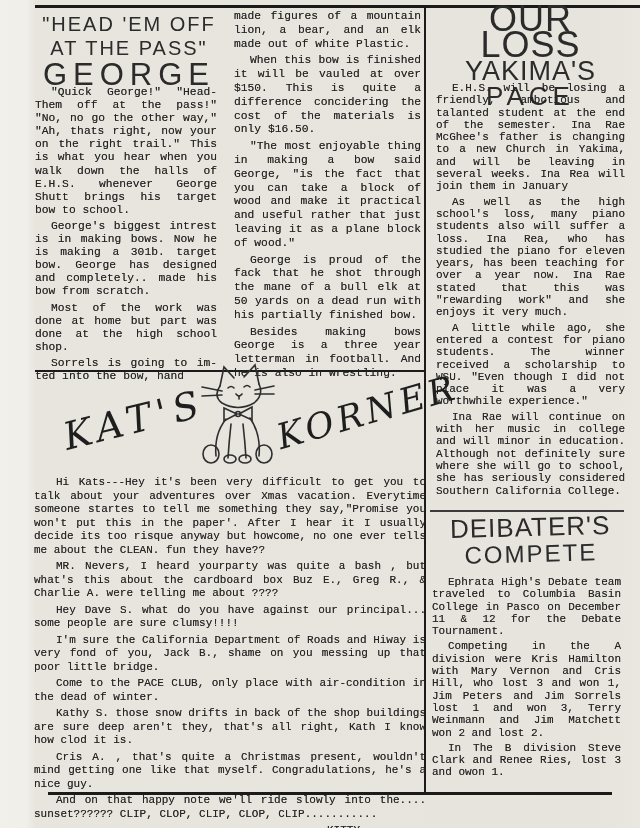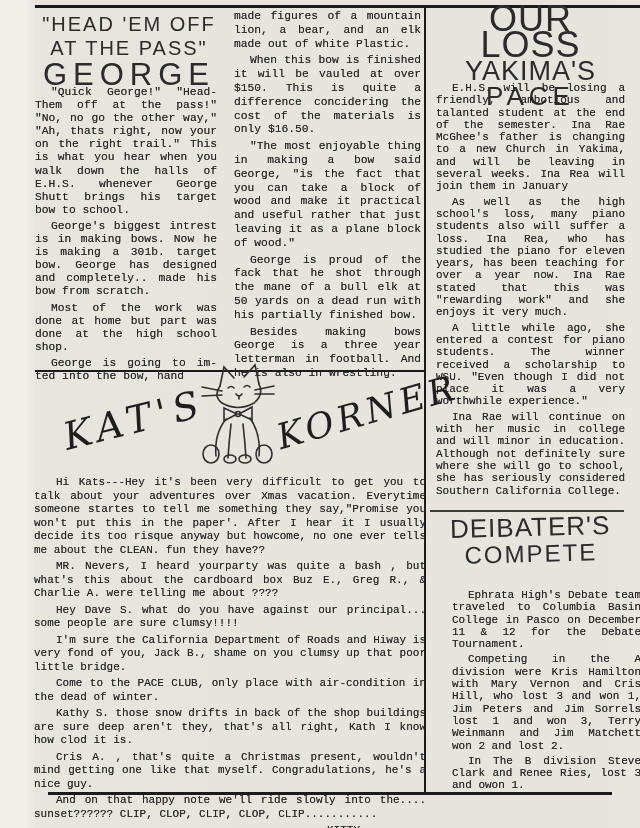--- a/index.html
+++ b/index.html
@@ -12,21 +12,21 @@
     overflow:hidden;
   }
   .rule { position:absolute; background:#1b1b1b; }
   .body-text { position:absolute; text-align:justify; }
   .body-text p { margin:0 0 3px 0; text-indent:16px; text-shadow:0 0 0.4px rgba(20,20,20,.55); }
   .body-text p.noindent { text-indent:0; }
 
   .col-left  { left:35px;  top:86px;  width:182px; font-size:11.3px; line-height:13.1px; }
   .col-mid   { left:234px; top:10px;  width:187px; font-size:11.3px; line-height:13.8px; }
   .col-r1    { left:436px; top:82px;  width:189px; font-size:11px;   line-height:12.3px; }
-  .col-r2    { left:452px; top:576px; width:189px; font-size:11px;   line-height:12.3px;margin-top:13px; }
+  .col-r2    { left:432px; top:576px; width:189px; font-size:11px;   line-height:12.3px; }
 
   .hand-title {
     position:absolute;
     font-family:"Liberation Sans", sans-serif;
     color:#2b2b2b;
     text-align:center;
     font-weight:400;
   }
   .lt { left:38px; top:12px; width:182px; }
   .lt .l1, .lt .l2 { font-size:20px; line-height:24px; letter-spacing:2px; }
@@ -72,21 +72,21 @@
 
   <div class="hand-title lt">
     <div class="l1">"HEAD 'EM OFF</div>
     <div class="l2">AT THE PASS"</div>
     <div class="l3">GEORGE</div>
   </div>
   <div class="body-text col-left">
     <p>"Quick George!" "Head-Them off at the pass!" "No, no go the other way," "Ah, thats right, now your on the right trail." This is what you hear when you walk down the halls of E.H.S. whenever George Shutt brings his target bow to school.</p>
     <p>George's biggest intrest is in making bows. Now he is making a 301b. target bow. George has designed and completely.. made his bow from scratch.</p>
     <p>Most of the work was done at home but part was done at the high school shop.</p>
-    <p>George is going to im- ted into the bow, hand</p>
+    <p>Sorrels is going to im- ted into the bow, hand</p>
   </div>
 
   <div class="body-text col-mid">
     <p class="noindent">made figures of a mountain lion, a bear, and an elk made out of white Plastic.</p>
     <p>When this bow is finished it will be vauled at over $150. This is quite a difference concidering the cost of the materials is only $16.50.</p>
     <p>"The most enjoyable thing in making a bow said George, "is the fact that you can take a block of wood and make it practical and useful rather that just leaving it as a plane block of wood."</p>
     <p>George is proud of the fack that he shot through the mane of a bull elk at 50 yards on a dead run with his partially finished bow.</p>
     <p>Besides making bows George is a three year letterman in football. And he is also in wrestling.</p>
   </div>
 
@@ -146,21 +146,21 @@
     <ellipse cx="47" cy="97" rx="6" ry="4"></ellipse>
 
     <ellipse cx="13" cy="92" rx="8" ry="9"></ellipse>
     <ellipse cx="66" cy="92" rx="8" ry="9"></ellipse>
   </svg>
 
   <div class="body-text kats-body">
     <p>Hi Kats---Hey it's been very difficult to get you to talk about your adventures over Xmas vacation. Everytime someone startes to tell me something they say,"Promise you won't put this in the paper'. After I hear it I usually decide its too risque anyway but howcome, no one ever tells me about the CLEAN. fun they have??</p>
     <p>MR. Nevers, I heard yourparty was quite a bash , but what's this about the cardboard box Buz E., Greg R., &amp; Charlie A. were telling me about ????</p>
     <p>Hey Dave S. what do you have against our principal... some people are sure clumsy!!!!</p>
-    <p>I'm sure the California Department of Roads and Hiway is very fond of you, Jack B., shame on you clumsy up that poor little bridge.</p>
+    <p>I'm sure the California Department of Roads and Hiway is very fond of you, Jack B., shame on you messing up that poor little bridge.</p>
     <p>Come to the PACE CLUB, only place with air-condition in the dead of winter.</p>
     <p>Kathy S. those snow drifts in back of the shop buildings are sure deep aren't they, that's all right, Kath I know how clod it is.</p>
     <p>Cris A. , that's quite a Christmas present, wouldn't mind getting one like that myself. Congradulations, he's a nice guy.</p>
     <p>And on that happy note we'll ride slowly into the.... sunset?????? CLIP, CLOP, CLIP, CLOP, CLIP...........</p>
     <div class="signature">KITTY</div>
   </div>
 
 </div>
 
 </body></html>

